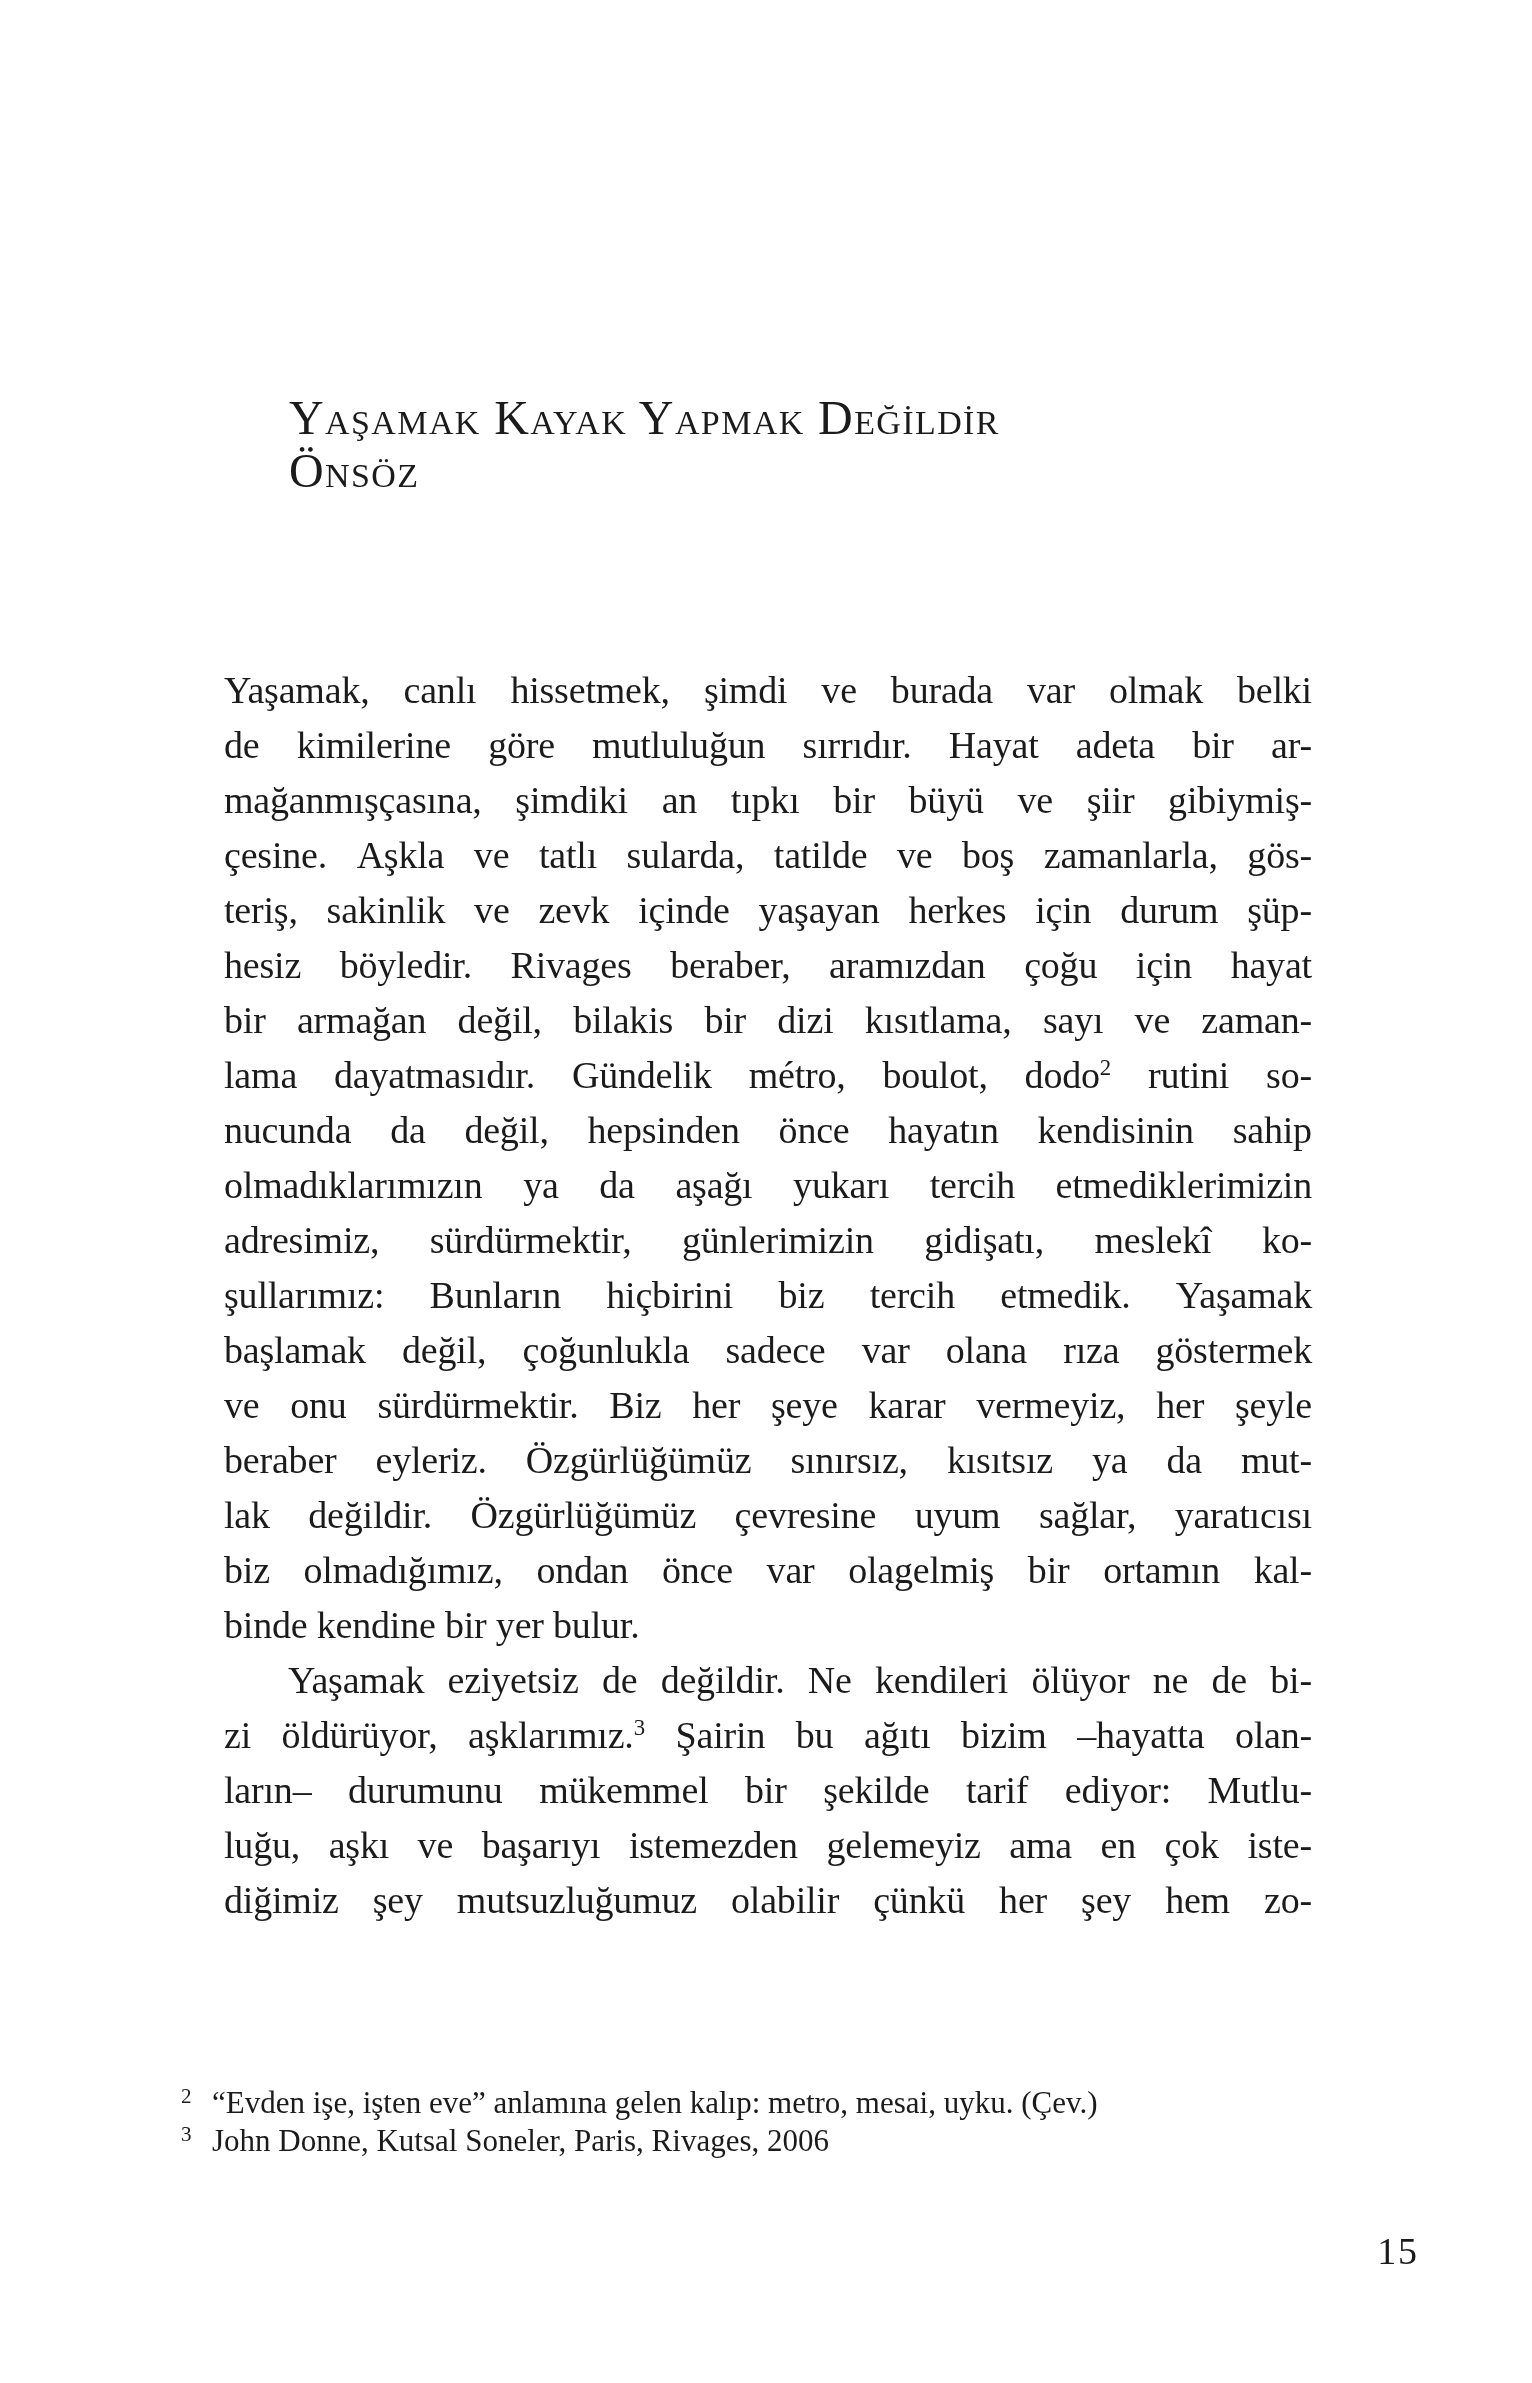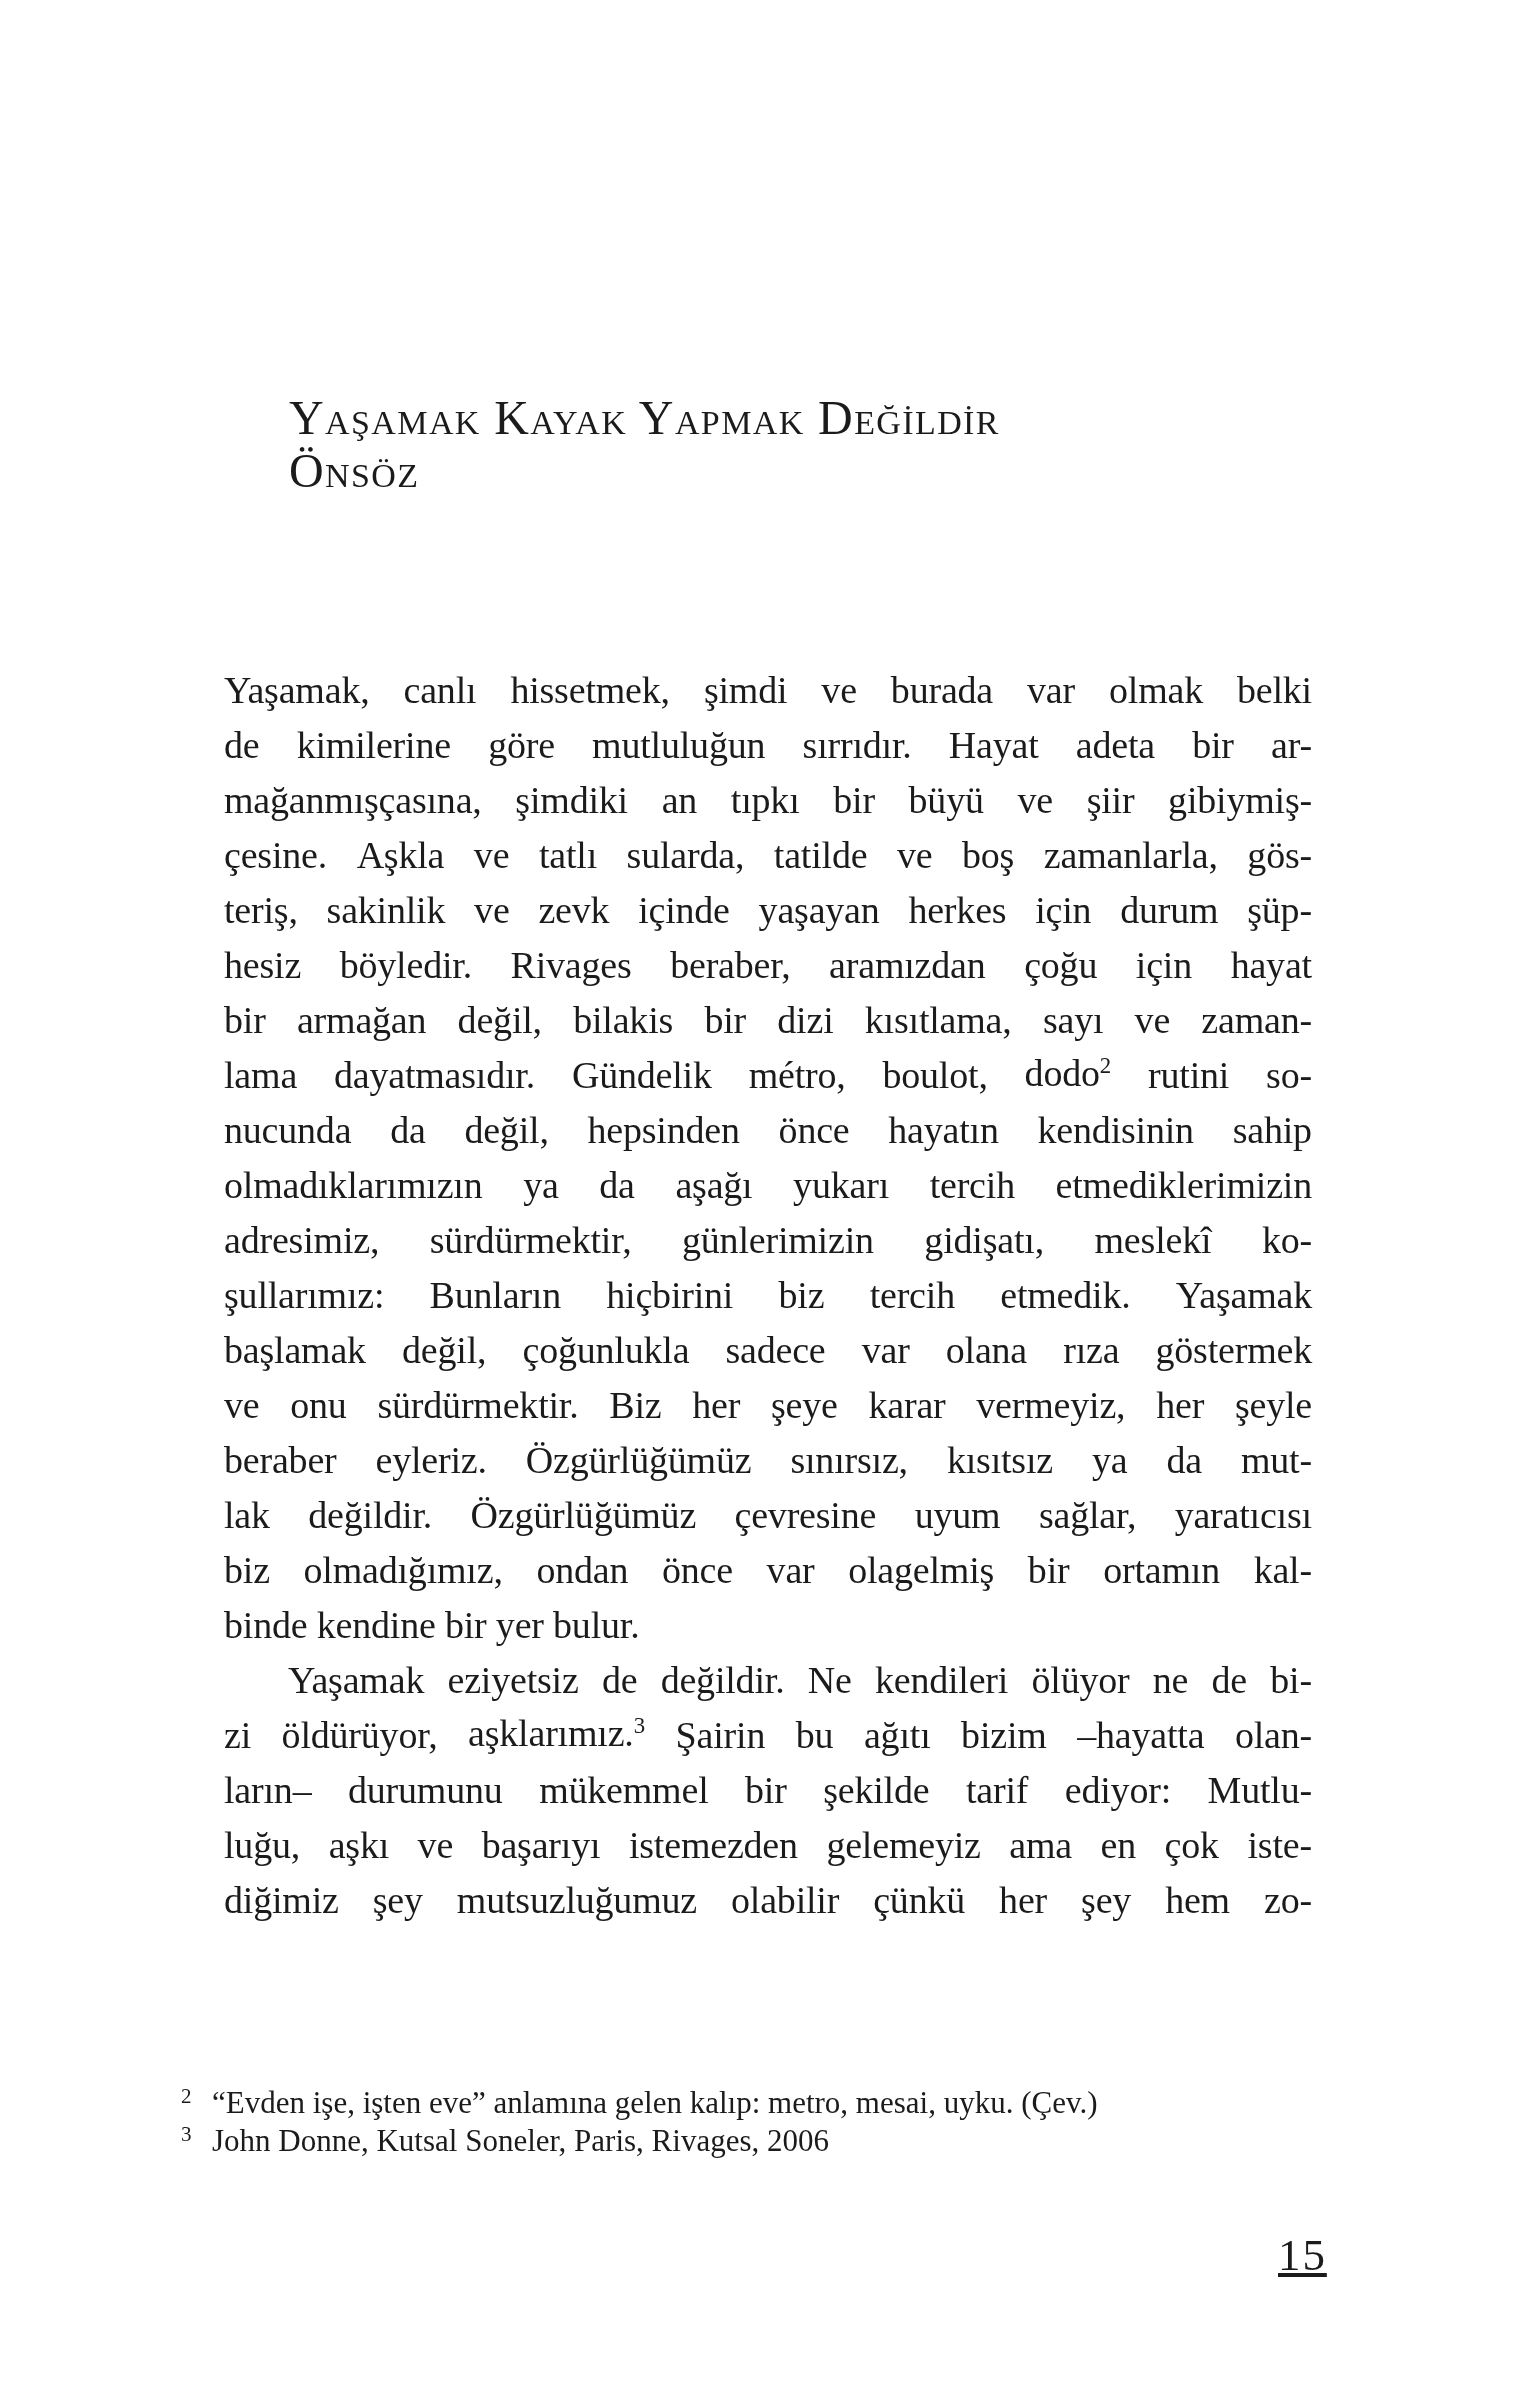--- a/index.html
+++ b/index.html
@@ -36,21 +36,20 @@
     font-size: 38px;
     line-height: 55px;
     letter-spacing: -0.2px;
   }
   .line {
     height: 55px;
   }
   .line.just {
     display: flex;
     justify-content: space-between;
-    align-items: center;
   }
   .line.no-just {
     white-space: pre;
   }
   .line.indent {
     padding-left: 64px;
   }
   .word { flex: 0 0 auto; white-space: nowrap; }
   .it  { }
   .sup {
@@ -76,23 +75,23 @@
     position: relative;
     top: -0.35em;
   }
   .fn-text { white-space: pre; }
   
   .page-number {
     position: absolute;
     left: 1278px;
     top: 2229px;
     width: 141px;
-    font-size: 45px;
+    text-align: right;
+    font-size: 38px;
     letter-spacing: 1.9px;
-    text-decoration: underline;
   }
 </style>
 </head>
 <body>
 
 <div class="sheet">
 
   <div class="title-block">
     <div>Yaşamak Kayak Yapmak Değildir</div>
     <div>Önsöz</div>

